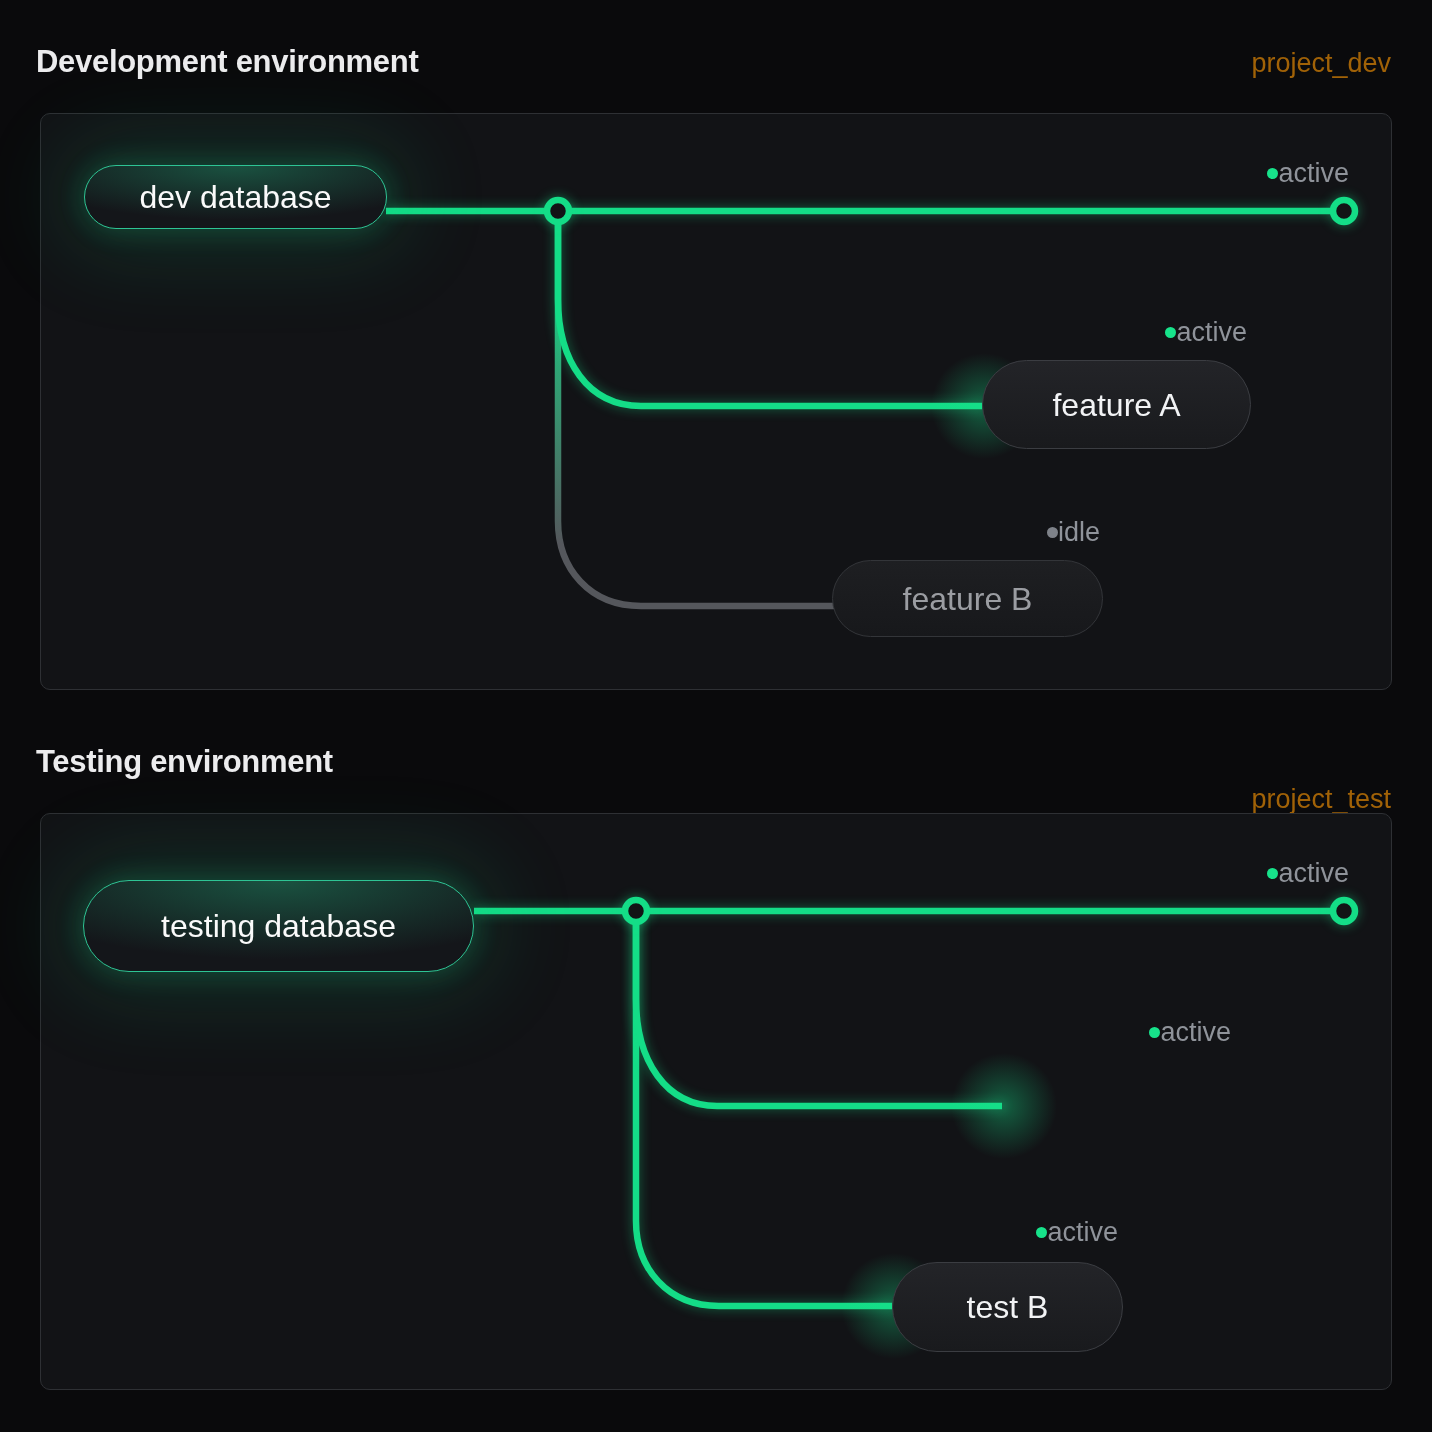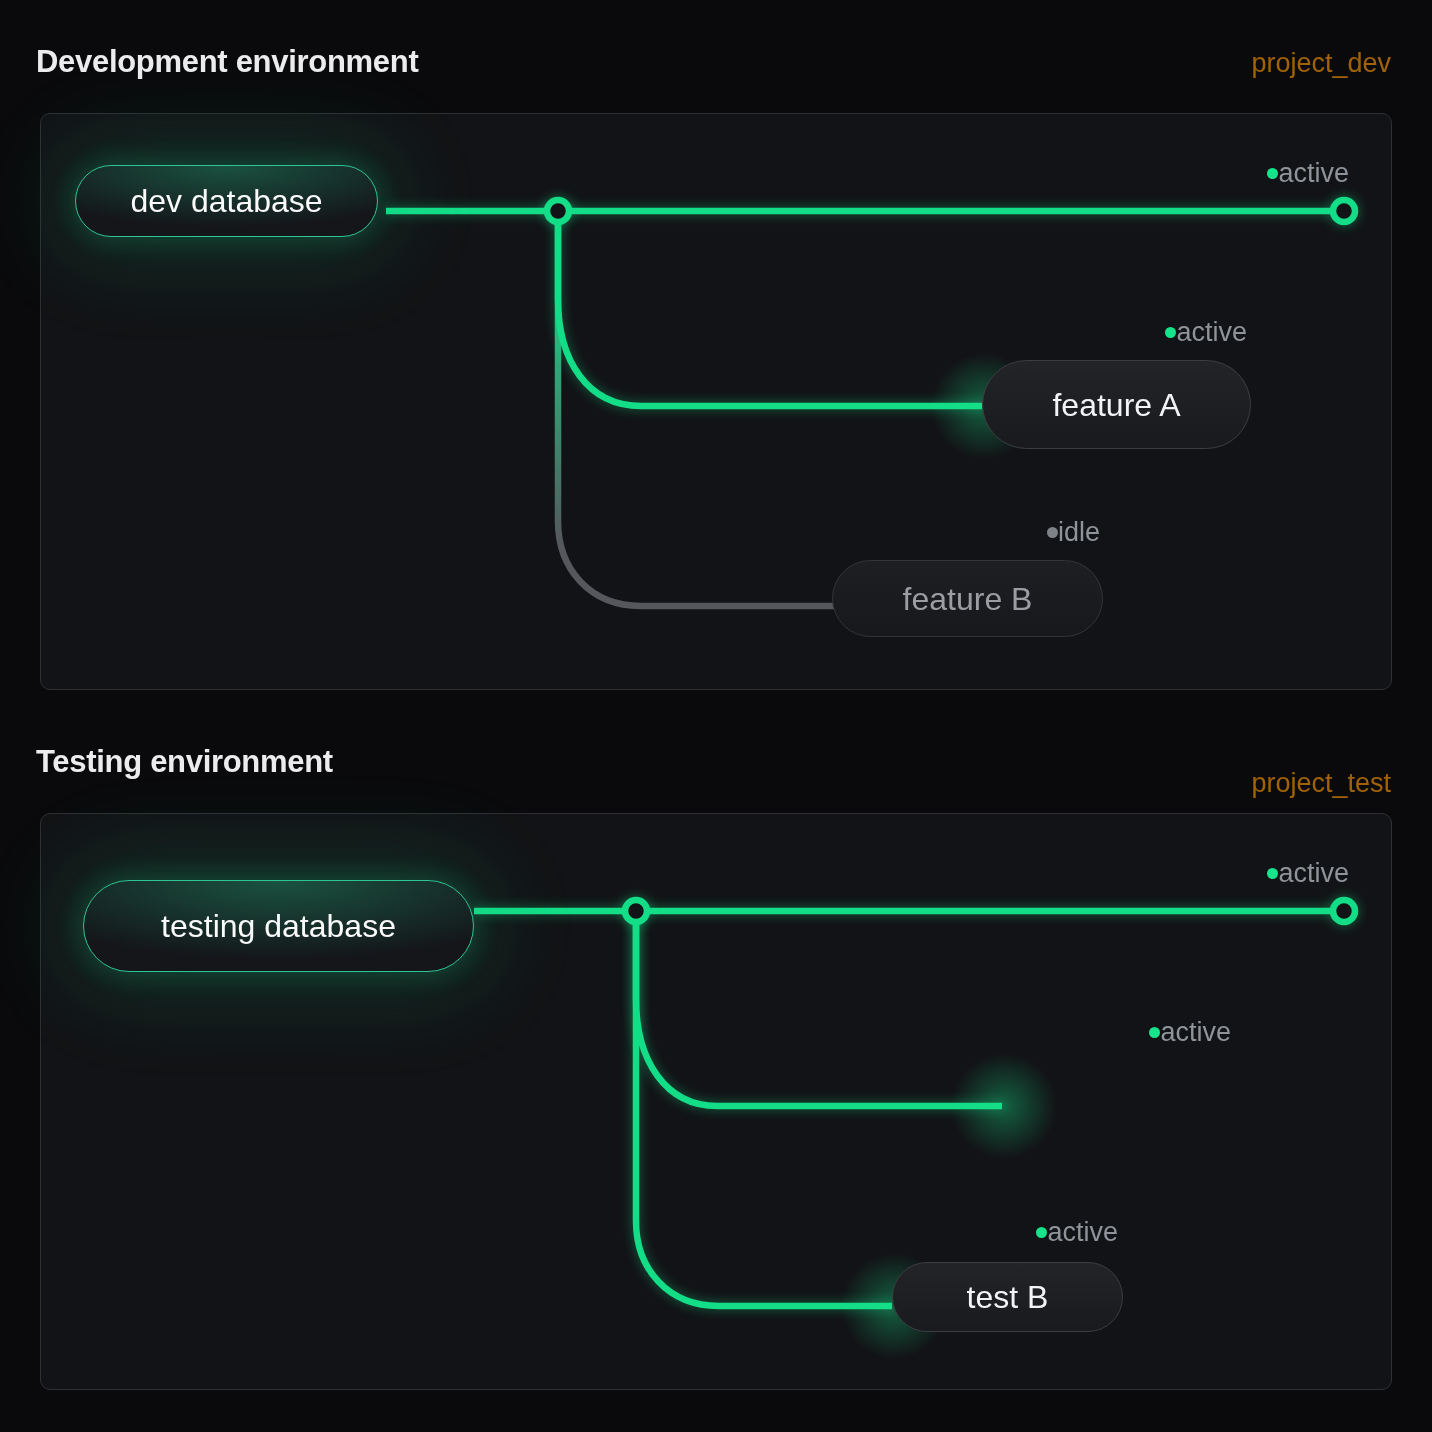--- a/index.html
+++ b/index.html
@@ -59,21 +59,21 @@
 
       <path class="ln ln-glow" d="M345,97 H1292"></path>
 
       <path class="ln ln-glow" d="M517,97 V185 C517,247 547,292 600,292 H941"></path>
       <circle class="node-ring ln-glow" cx="517" cy="97" r="11"></circle>
       <circle class="node-ring ln-glow" cx="1303" cy="97" r="11"></circle>
     </svg>
 
     <div class="end-glow" style="left:888px;top:237px;"></div>
 
-    <div class="pill db-pill" style="left:34px;top:51px;width:303px;height:72px;">
+    <div class="pill db-pill" style="left:43px;top:51px;width:303px;height:64px;">
       <span>dev database</span>
     </div>
 
     <div class="pill branch-pill" style="left:941px;top:246px;width:269px;height:89px;">
       <span>feature A</span>
     </div>
 
     <div class="pill branch-pill idle" style="left:791px;top:446px;width:271px;height:77px;">
       <span>feature B</span>
     </div>
@@ -86,21 +86,21 @@
       <span class="dot"></span>
       <span>active</span>
     </div>
     <div class="status idle" style="right:291px;top:403px;">
       <span class="dot"></span>
       <span>idle</span>
     </div>
   </div>
 
   <div class="sec-title" style="top:744px;">Testing environment</div>
-  <div class="sec-project" style="top:768px;margin-left:12px;">project_test</div>
+  <div class="sec-project" style="top:784px;margin-left:12px;">project_test</div>
 
   <div class="panel" style="top:813px;">
     <svg width="1352" height="577" viewBox="0 0 1352 577">
 
       <path class="ln ln-glow" d="M595,97 V407 C595,455 627,492 678,492 H851"></path>
 
       <path class="ln ln-glow" d="M433,97 H1292"></path>
 
       <path class="ln ln-glow" d="M595,97 V185 C595,247 625,292 676,292 H961"></path>
       <circle class="node-ring ln-glow" cx="595" cy="97" r="11"></circle>
@@ -108,21 +108,21 @@
     </svg>
 
     <div class="end-glow" style="left:908px;top:237px;"></div>
     <div class="end-glow" style="left:798px;top:437px;"></div>
 
     <div class="pill db-pill" style="left:42px;top:50px;width:391px;height:92px;margin-top:16px;">
       <span>testing database</span>
     </div>
 
 
-    <div class="pill branch-pill" style="left:851px;top:448px;width:231px;height:70px;">
+    <div class="pill branch-pill" style="left:851px;top:448px;width:231px;height:90px;">
       <span>test B</span>
     </div>
 
     <div class="status" style="right:42px;top:44px;">
       <span class="dot"></span>
       <span>active</span>
     </div>
     <div class="status" style="right:160px;top:203px;">
       <span class="dot"></span>
       <span>active</span>

